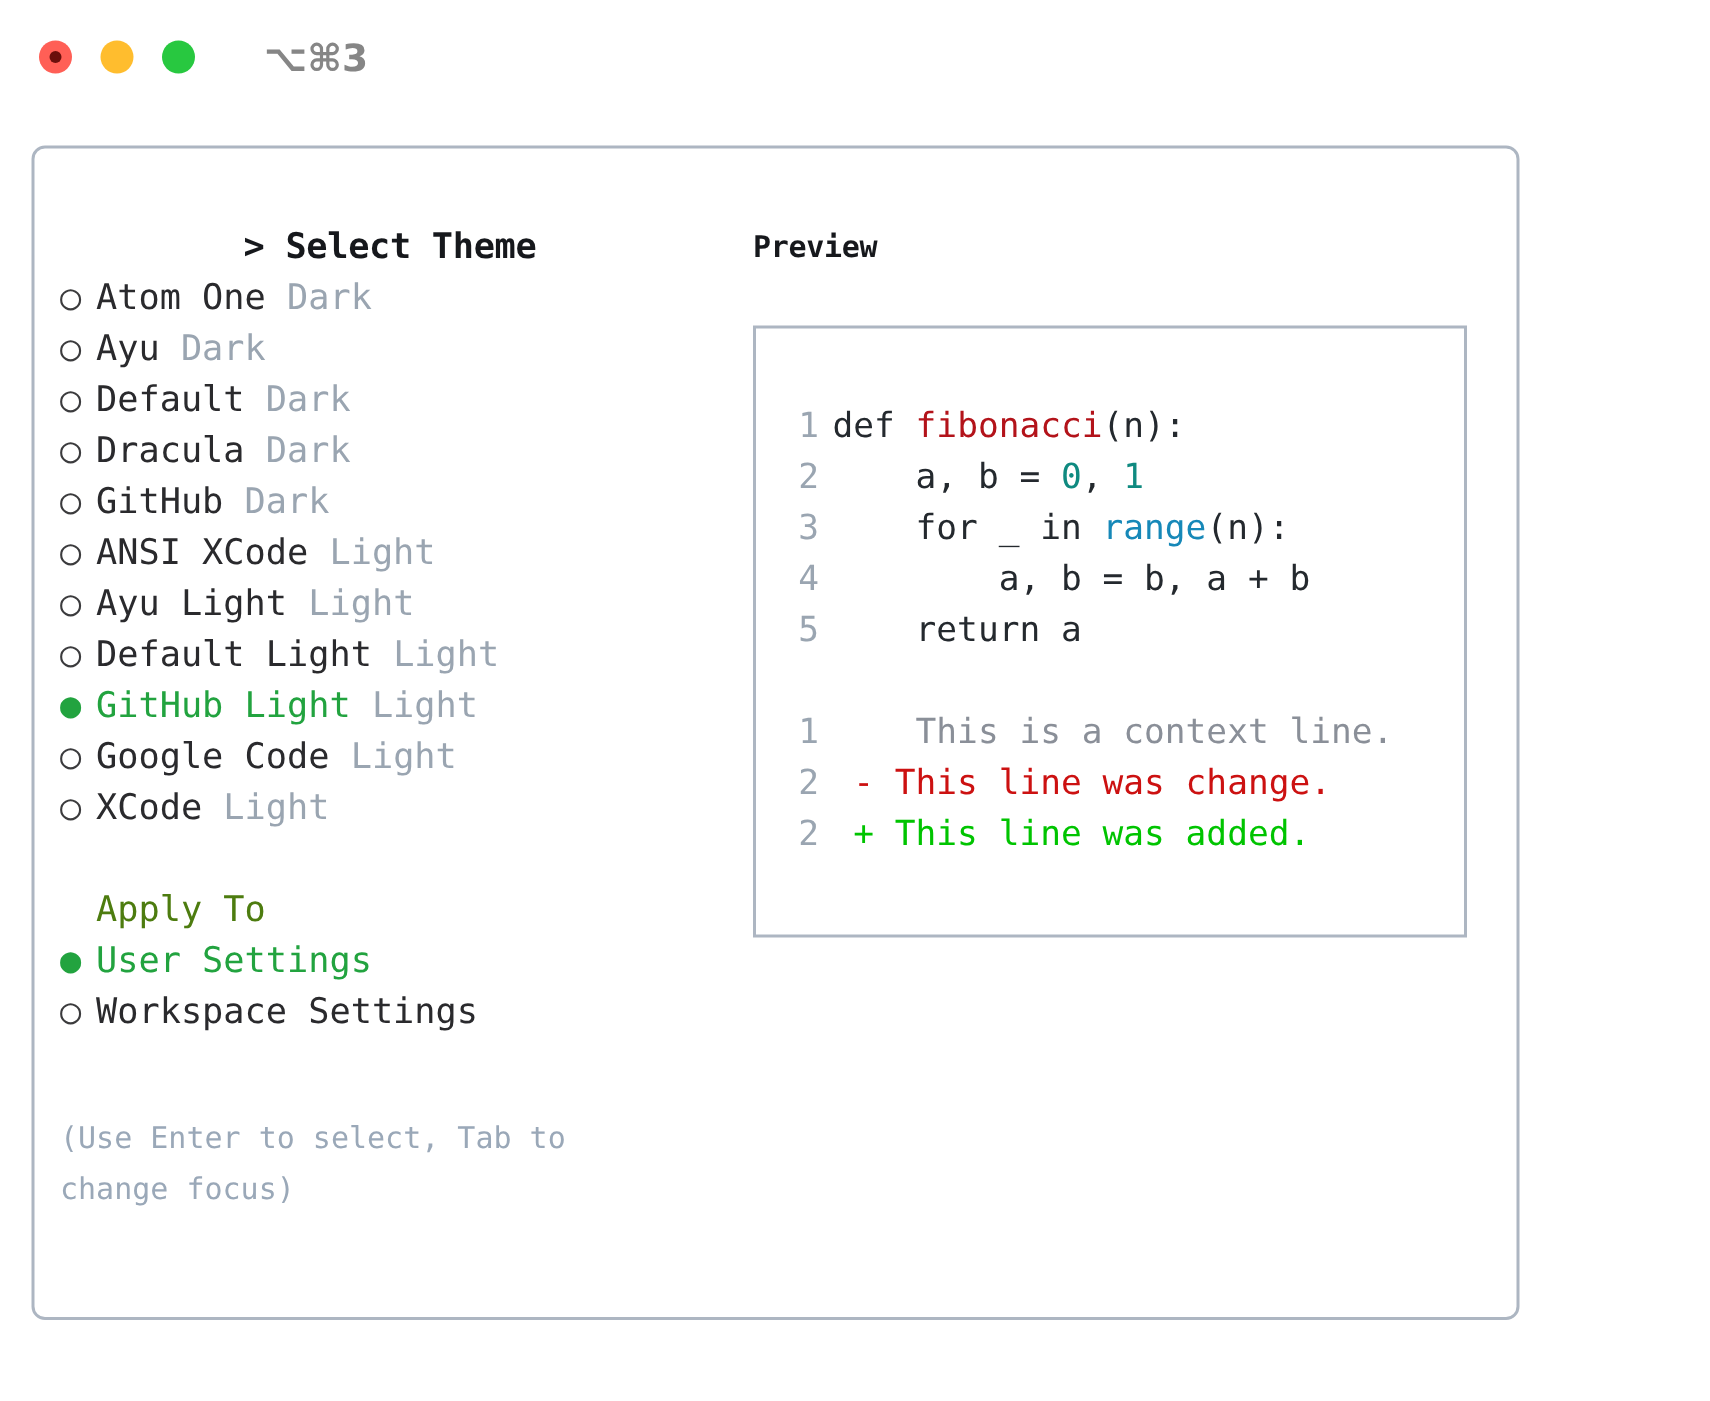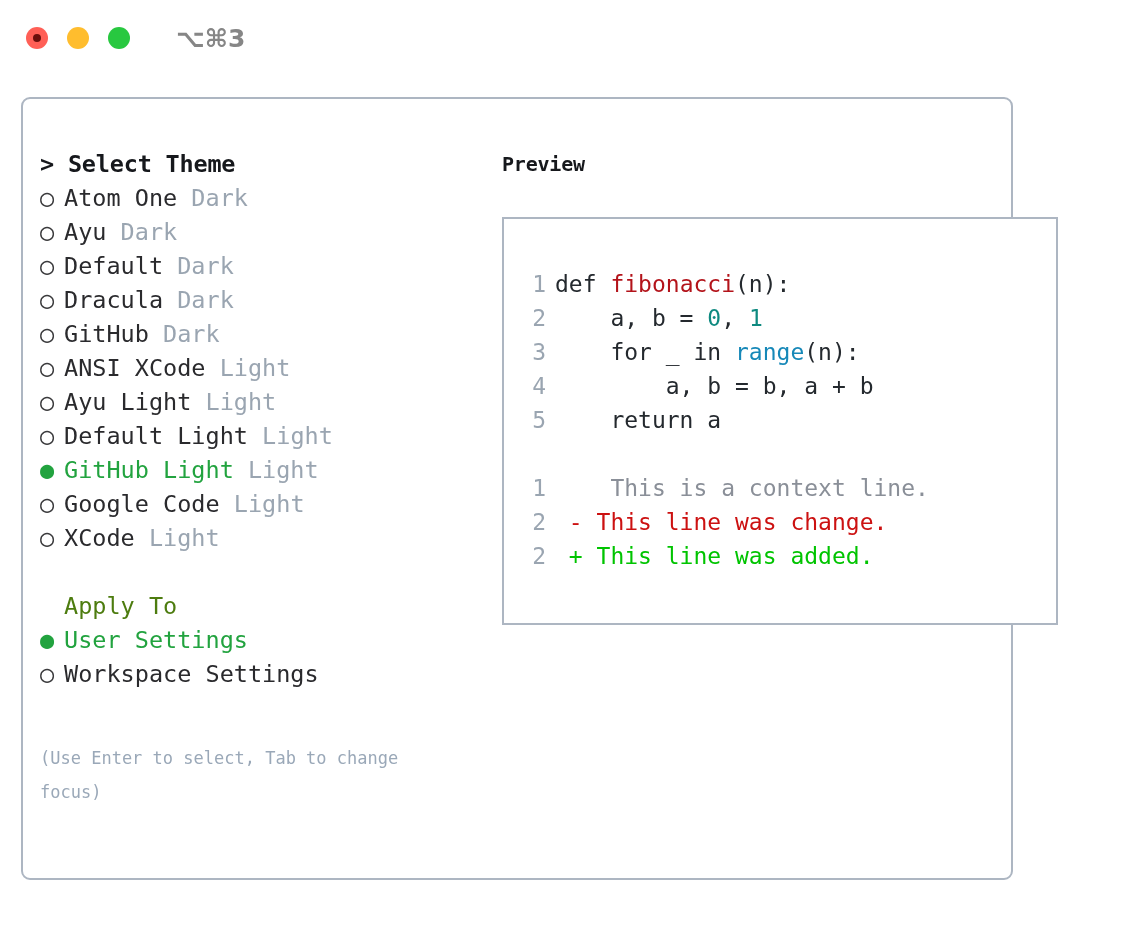--- a/index.html
+++ b/index.html
@@ -94,40 +94,41 @@
     line-height: 34px;
     font-size: 23.5px;
     white-space: pre;
     color: #1d1d1f;
   }
   .section-header {
     font-weight: 700;
     color: #16181c;
     font-size: 23.5px;
     letter-spacing: -0.2px;
+    text-align: center;
   }
   .bullet {
     display: inline-block;
     width: 24px;
     color: #3b3b3d;
   }
   .bullet.filled { color: #22a33f; }
   .item-name { color: #2a2a2d; }
   .row.selected .item-name { color: #22a33f; }
   .badge {
     color: #9aa5b1;
   }
   .label-row {
     color: #4d7c0f;
   }
   .spacer-row { height: 34px; }
 
   .hint {
     margin-top: 16px;
-    font-size: 17px;
+    font-size: 20px;
     line-height: 34px;
     color: #9aa8b8;
     width: 410px;
   }
 
   
   .right-col {
     position: absolute;
     left: 479px;
     top: 48px;
@@ -135,21 +136,21 @@
   }
   .preview-title {
     font-size: 20px;
     font-weight: 700;
     color: #16181c;
     line-height: 34px;
     letter-spacing: -0.2px;
   }
   .code-panel {
     margin-top: 36px;
-    width: 556px;
+    width: 476px;
     height: 408px;
     border: 2px solid #adb6c2;
     box-sizing: border-box;
     background: #ffffff;
     padding: 48px 0 0 20px;
   }
   .code-line {
     font-size: 23px;
     line-height: 34px;
     white-space: pre;

